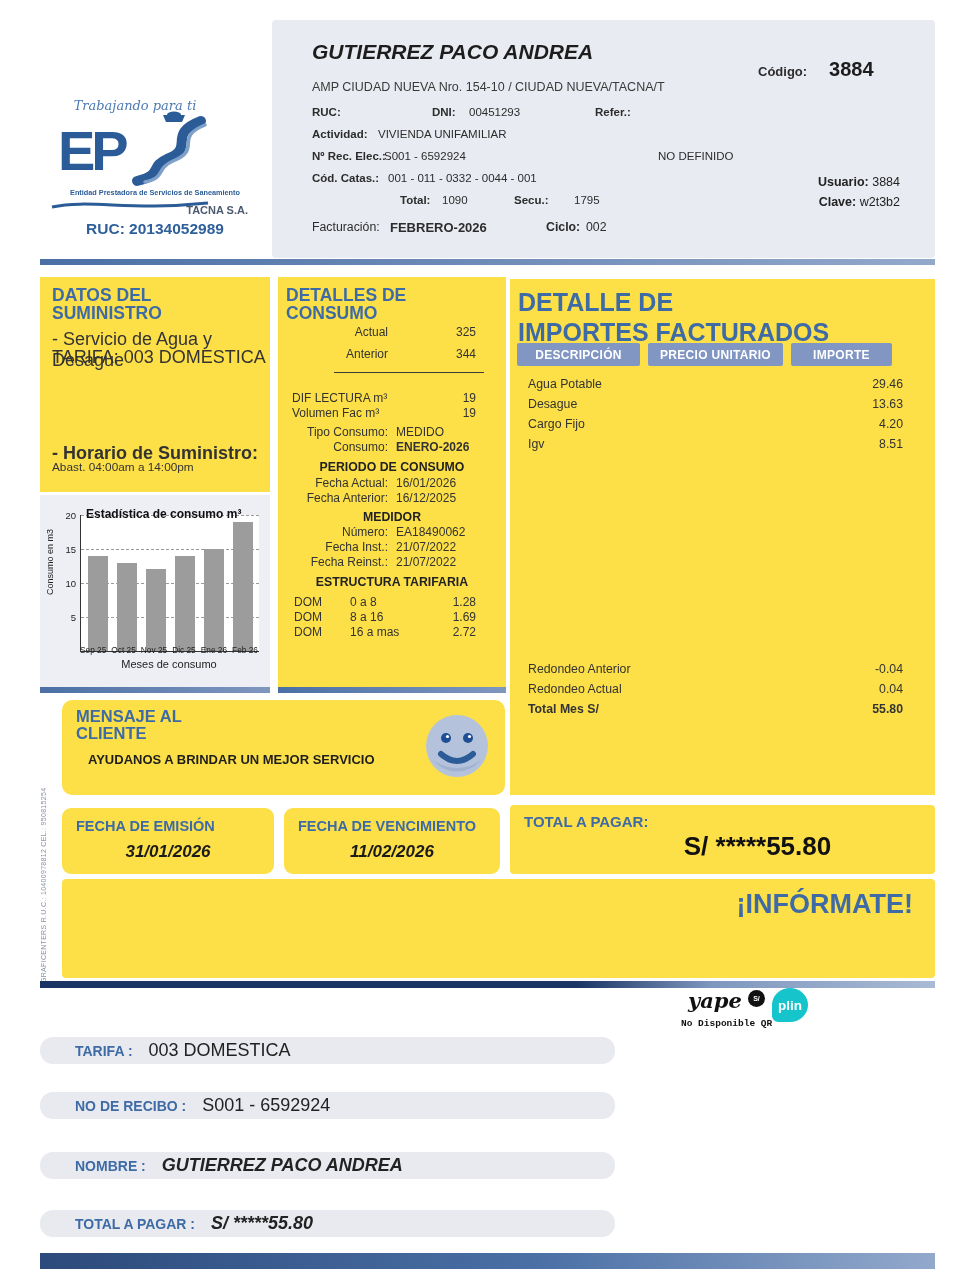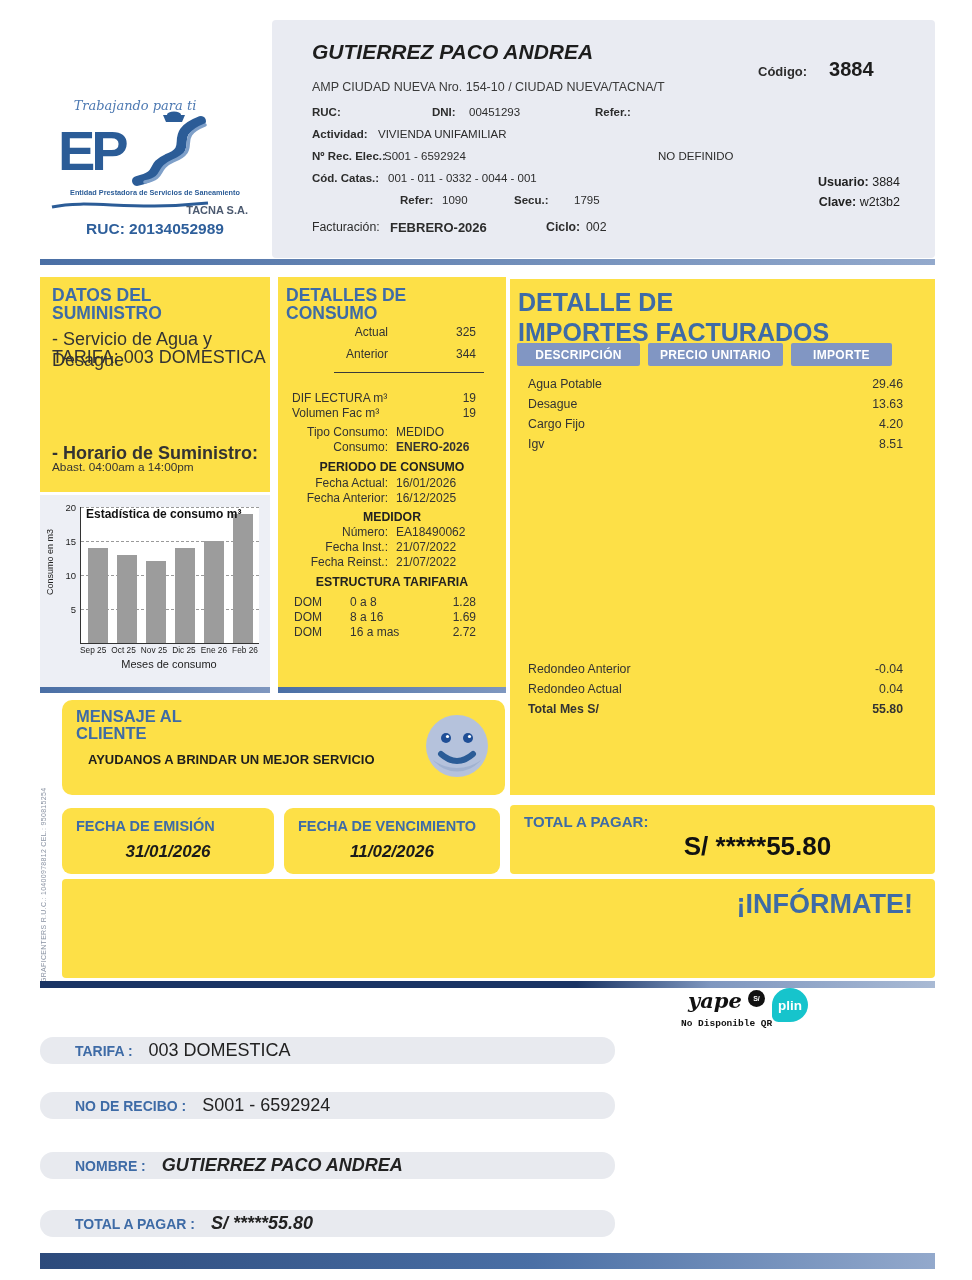--- a/index.html
+++ b/index.html
@@ -41,21 +41,21 @@
       background:linear-gradient(to right,#2c4a7b 0%,#4a6fa5 55%,#93a9cc 100%);}
 
   
   .datos-panel{left:40px;top:277px;width:230px;height:215px;}
   .sec-title{font-weight:bold;color:#3e6ba6;line-height:1.02;}
   .datos-panel .sec-title{position:absolute;left:12px;top:10px;font-size:17.5px;}
   .datos-item{position:absolute;left:12px;font-size:18px;color:#333;}
 
   
   .chart-panel{left:40px;top:495px;width:230px;height:192px;background:#edeff5;}
-  .plot{position:absolute;left:40px;top:12px;width:178px;height:136px;background:#fff;
+  .plot{position:absolute;left:40px;top:20px;width:178px;height:136px;background:#fff;
         border-left:1.4px solid #333;border-bottom:1.4px solid #333;}
   .gridline{position:absolute;left:0;right:0;border-top:1px dashed #9a9a9a;}
   .bars{position:absolute;left:0;right:0;top:0;bottom:0;display:flex;align-items:flex-end;
         justify-content:space-around;padding:0 2px;}
   .bar{width:20px;background:#9c9c9c;}
   .chart-title{position:absolute;left:46px;top:12px;font-size:12px;font-weight:bold;color:#111;z-index:3;white-space:nowrap;}
   .ytick{position:absolute;font-size:9.5px;color:#222;width:18px;text-align:right;}
   .xticks{position:absolute;left:40px;top:150px;width:178px;display:flex;justify-content:space-between;
           font-size:8.3px;color:#222;white-space:nowrap;}
   .xlabel{position:absolute;left:40px;top:163px;width:178px;text-align:center;font-size:11px;color:#222;}
@@ -176,21 +176,21 @@
       <span style="left:72px;">S001 - 6592924</span>
       <span style="left:346px;">NO DEFINIDO</span>
     </div>
 
     <div class="h-row" style="top:152px;width:600px;">
       <span class="b" style="left:0;">Cód. Catas.:</span>
       <span style="left:76px;">001 - 011 - 0332 - 0044 - 001</span>
     </div>
 
     <div class="h-row" style="top:174px;width:600px;">
-      <span class="b" style="left:88px;">Refer:</span>
+      <span class="b" style="left:88px;">Total:</span>
       <span style="left:130px;">1090</span>
       <span class="b" style="left:202px;">Secu.:</span>
       <span style="left:262px;">1795</span>
     </div>
 
     <div class="h-right">
       <div><span class="b">Usuario:</span>
            <span>3884</span></div>
       <div><span class="b">Clave:</span>
            <span>w2t3b2</span></div>

